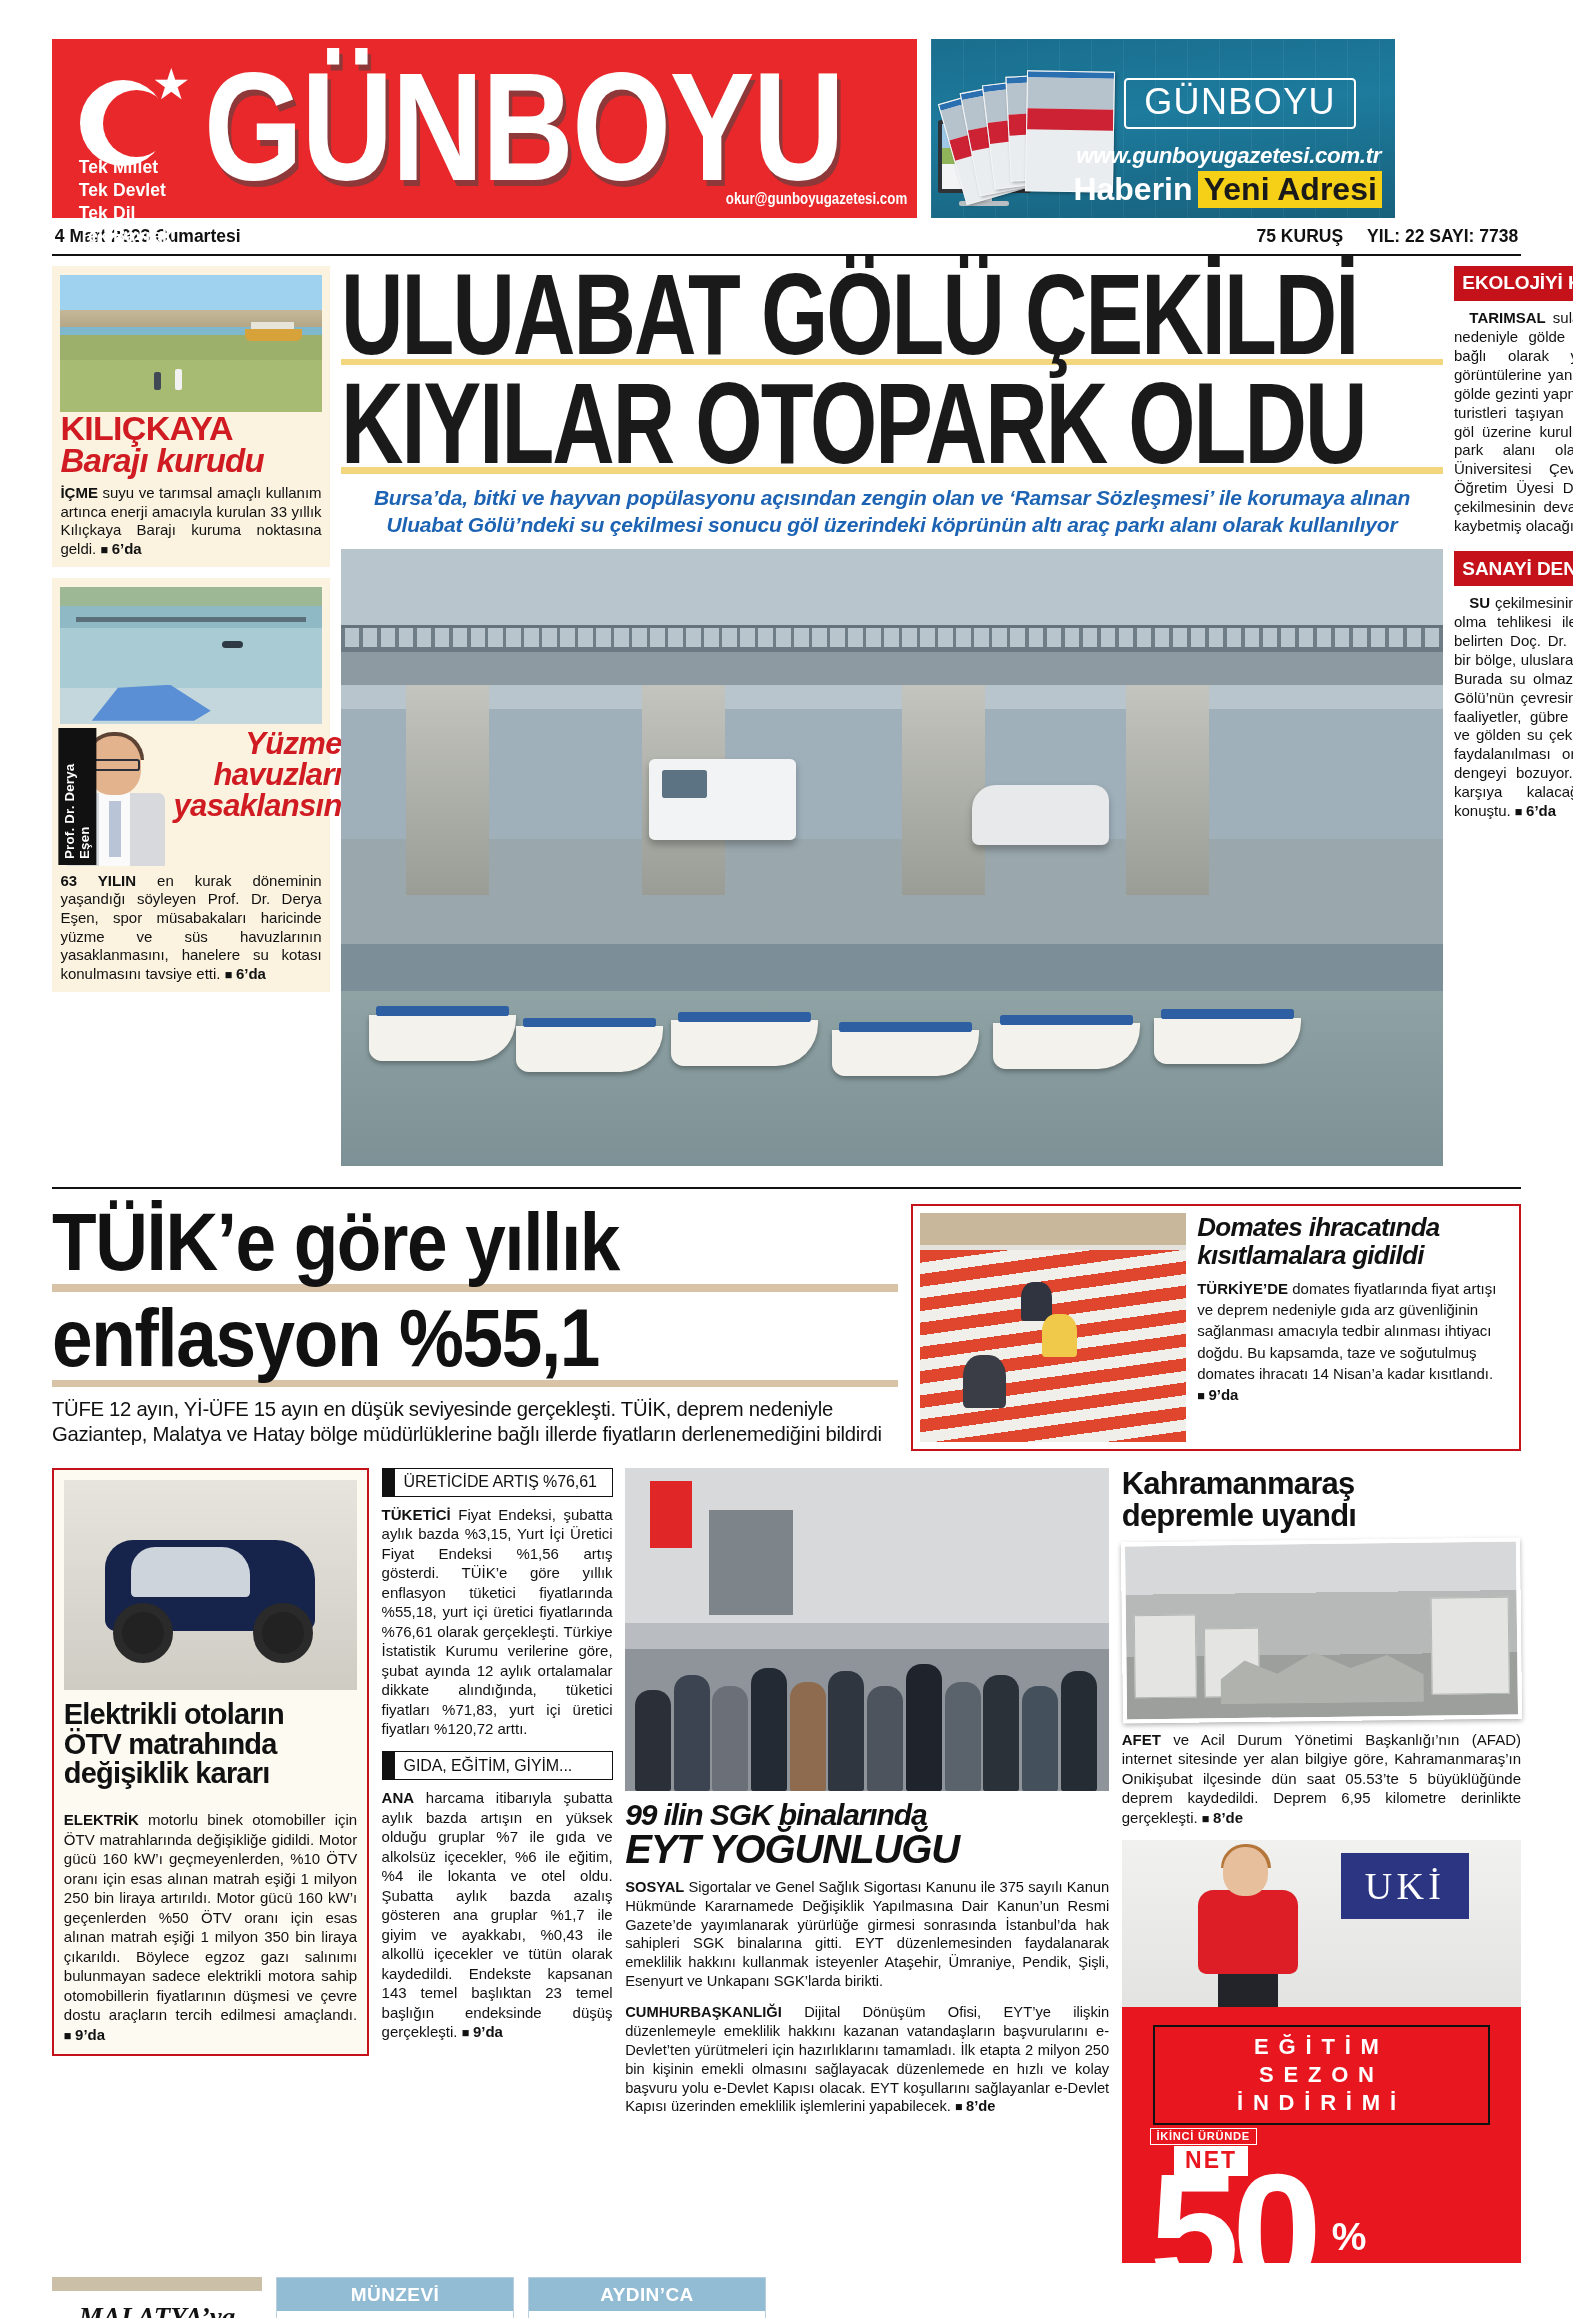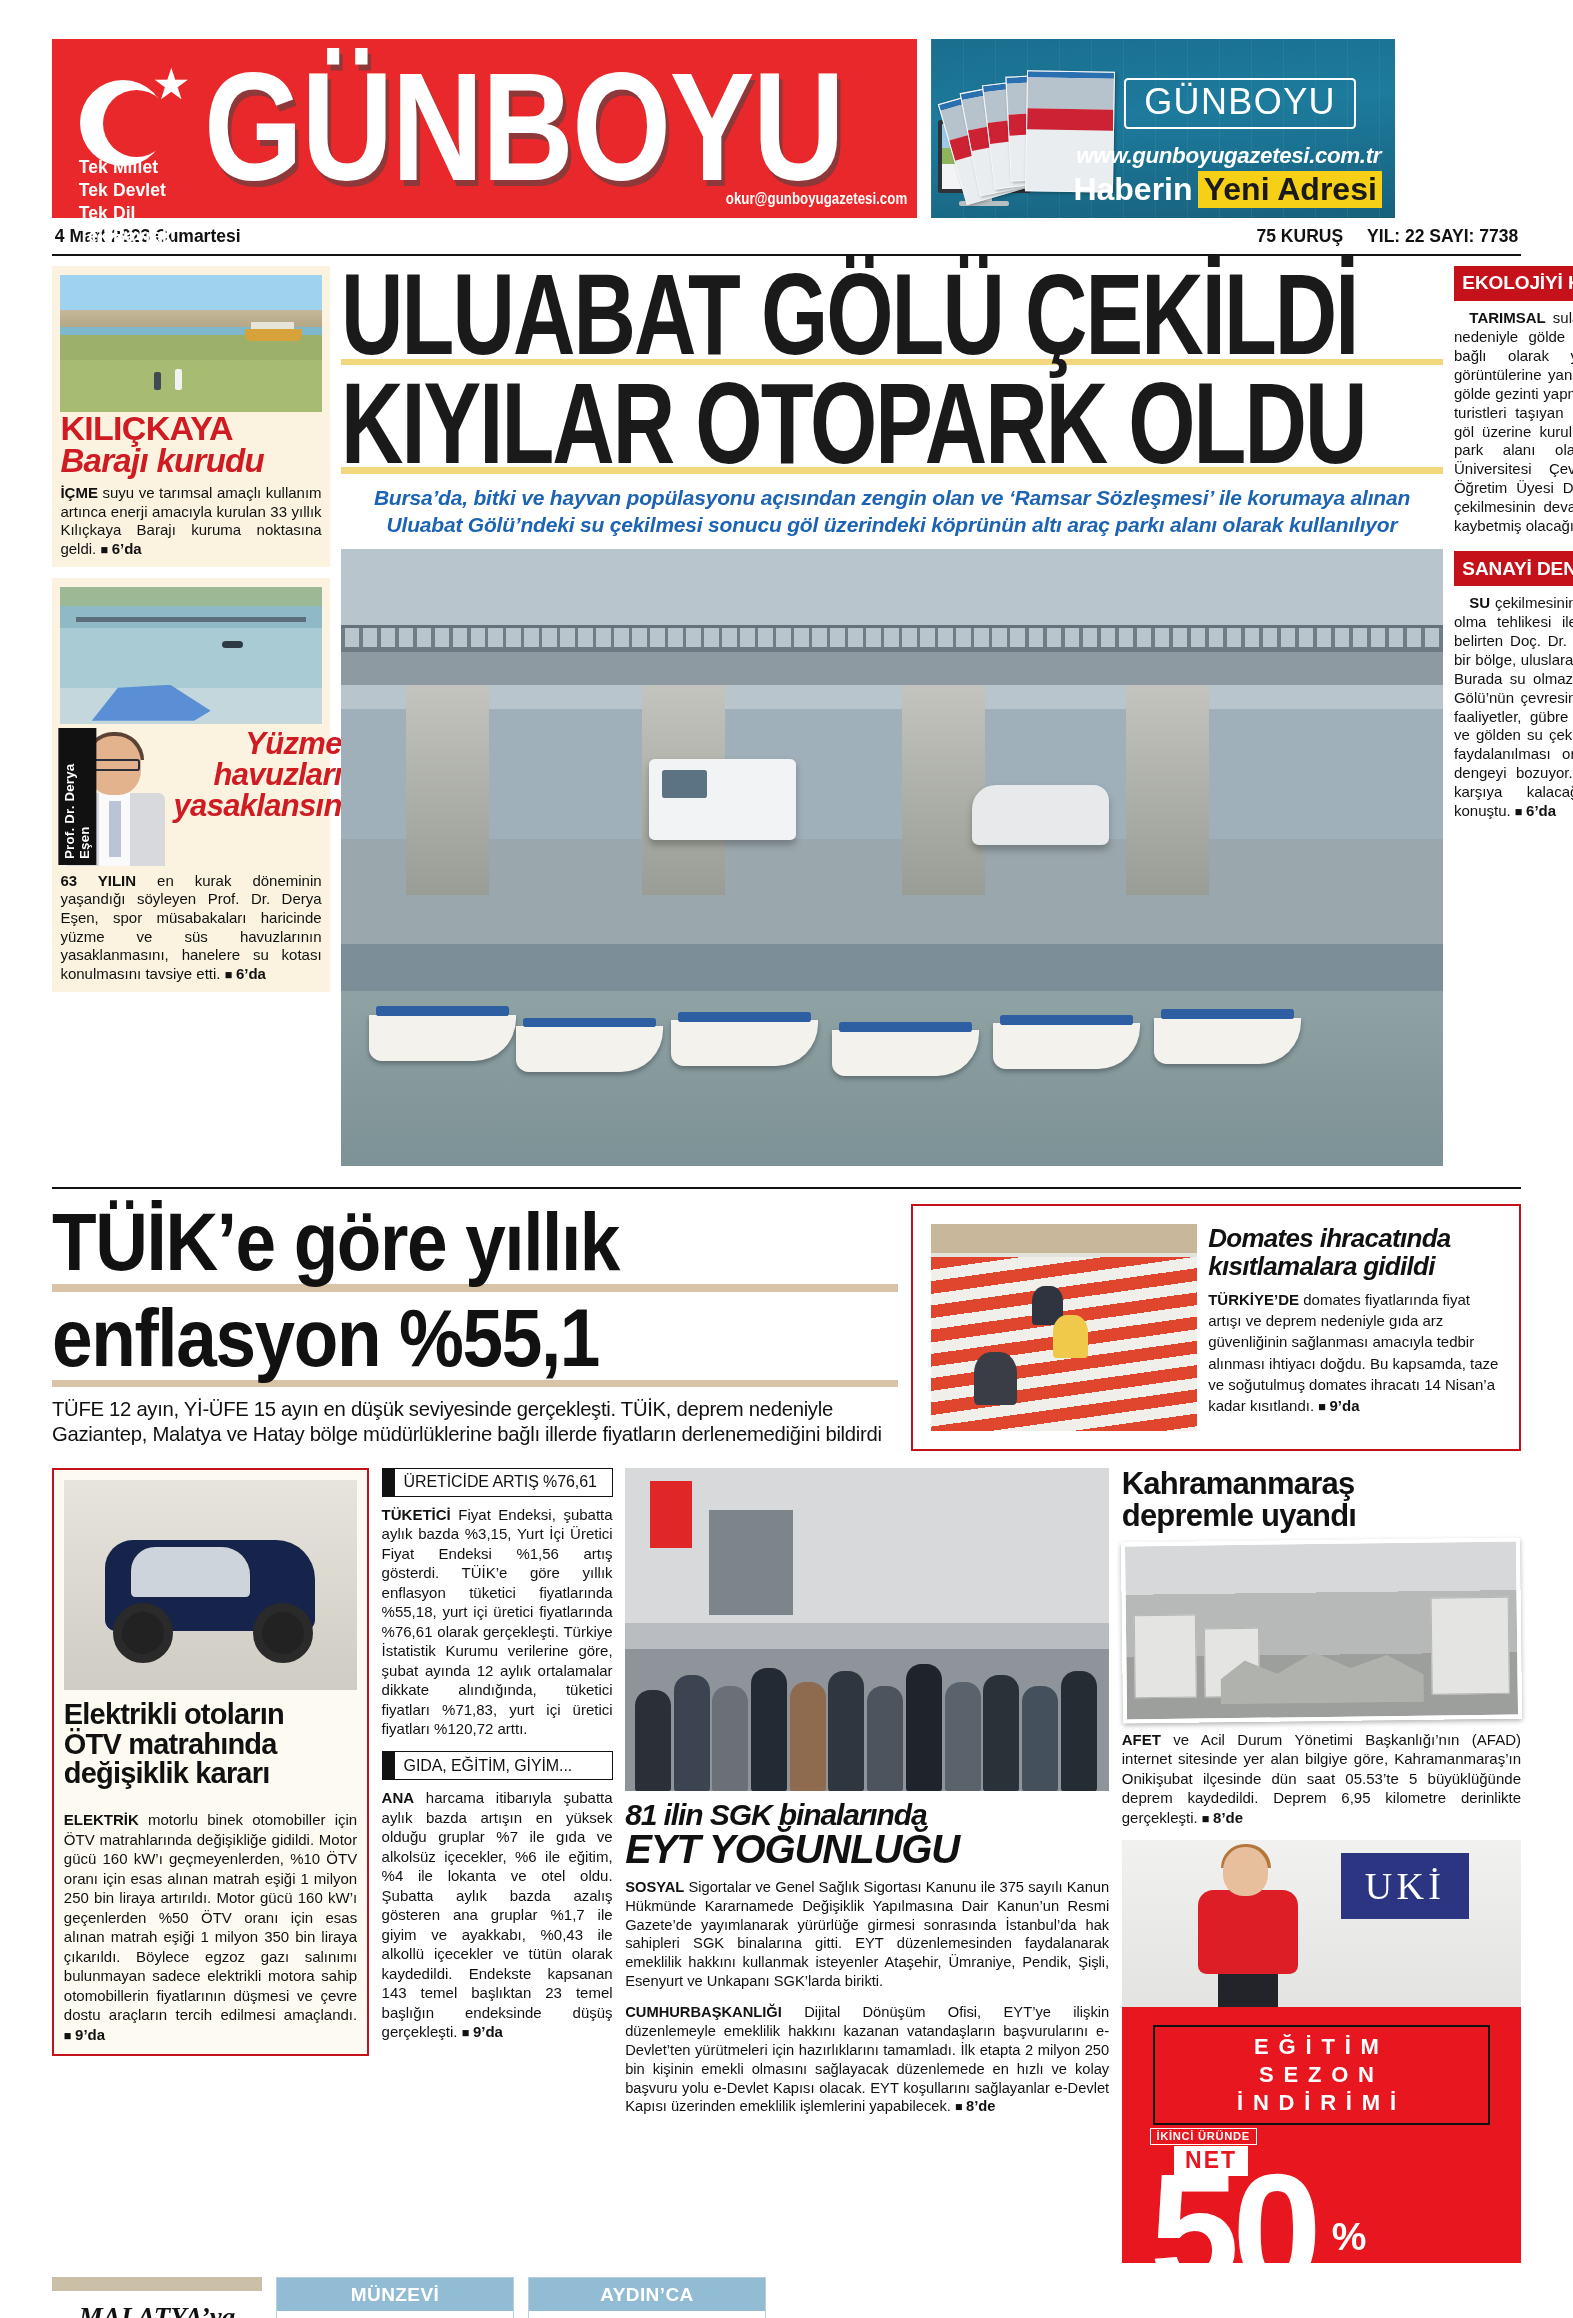--- a/index.html
+++ b/index.html
@@ -194,21 +194,21 @@
 
   
   .block2 { display:flex; gap: 12.6px; margin-top: 21px; border-top: 2.1px solid #111; padding-top: 15.4px; }
   .b2-left { flex:1; }
   .b2-right { width: 610px; flex:none; }
   .tuik-head { font-weight:bold; letter-spacing:-1.4px; line-height:.94; }
   .tuik-head span { display:block; font-size: 73px; transform: scaleY(1.12); transform-origin:left top; }
   .tan-rule { height: 7.7px; background:#d8c3a7; margin: 11.2px 0 8.4px; }
   .tuik-sub { font-size: 20.3px; line-height:1.22; letter-spacing:-0.3px; margin-top: 9.8px; }
 
-  .tomato-box { border: 2.1px solid #c5121a; padding: 18px; display:flex; gap: 11.2px; height: 247px; }
+  .tomato-box { border: 2.1px solid #c5121a; padding: 7px; display:flex; gap: 11.2px; height: 247px; }
   .tomato-photo { width: 266px; flex:none; position:relative; overflow:hidden;
     background: linear-gradient(180deg,#c8b79b 0 14%, #e4e2dc 14% 100%); }
   .tomato-photo .rows { position:absolute; left:0; top:16%; width:100%; height:84%;
     background: repeating-linear-gradient(172deg,#e0452d 0 12.6px, #f0efe9 12.6px 24px); }
   .tomato-photo .w1,.tomato-photo .w2,.tomato-photo .w3 { position:absolute; border-radius: 40% 40% 10% 10%; }
   .tomato-photo .w1 { left:38%; top:30%; width:31px; height:39px; background:#2f3440; }
   .tomato-photo .w2 { left:46%; top:44%; width:35px; height:43px; background:#f0c94a; }
   .tomato-photo .w3 { left:16%; top:62%; width:43px; height:53px; background:#3a3d46; }
   .tomato-right { flex:1; }
   .tomato-title { font-weight:bold; font-style:italic; font-size: 26px; line-height:1.08; letter-spacing:-0.7px; }
@@ -531,21 +531,21 @@
           <i style="left:42%;height:64%;background:#2f3640"></i>
           <i style="left:50%;height:56%;background:#4d545d"></i>
           <i style="left:58%;height:68%;background:#1f242c"></i>
           <i style="left:66%;height:58%;background:#5a626b"></i>
           <i style="left:74%;height:62%;background:#2b3139"></i>
           <i style="left:82%;height:56%;background:#44505c"></i>
           <i style="left:90%;height:64%;background:#262c34"></i>
         </div>
       </div>
       <div class="sgk-title">
-        <span class="a">81 ilin SGK binalarında</span>
+        <span class="a">99 ilin SGK binalarında</span>
         <span class="b">EYT YOĞUNLUĞU</span>
       </div>
       <div class="sgk-cols">
         <p><b>SOSYAL</b><span> Sigortalar ve Genel Sağlık Sigortası Kanunu ile 375 sayılı Kanun Hükmünde Kararnamede Değişiklik Yapılmasına Dair Kanun’un Resmi Gazete’de yayımlanarak yürürlüğe girmesi sonrasında İstanbul’da hak sahipleri SGK binalarına gitti. EYT düzenlemesinden faydalanarak emeklilik hakkını kullanmak isteyenler Ataşehir, Ümraniye, Pendik, Şişli, Esenyurt ve Unkapanı SGK’larda birikti.</span></p>
         <p><b>CUMHURBAŞKANLIĞI</b><span> Dijital Dönüşüm Ofisi, EYT’ye ilişkin düzenlemeyle emeklilik hakkını kazanan vatandaşların başvurularını e-Devlet’ten yürütmeleri için hazırlıklarını tamamladı. İlk etapta 2 milyon 250 bin kişinin emekli olmasını sağlayacak düzenlemede en hızlı ve kolay başvuru yolu e-Devlet Kapısı olacak. EYT koşullarını sağlayanlar e-Devlet Kapısı üzerinden emeklilik işlemlerini yapabilecek. </span><span class="pagemark">8’de</span></p>
       </div>
     </div>
 
     <div class="b3-c4">
       <div>

